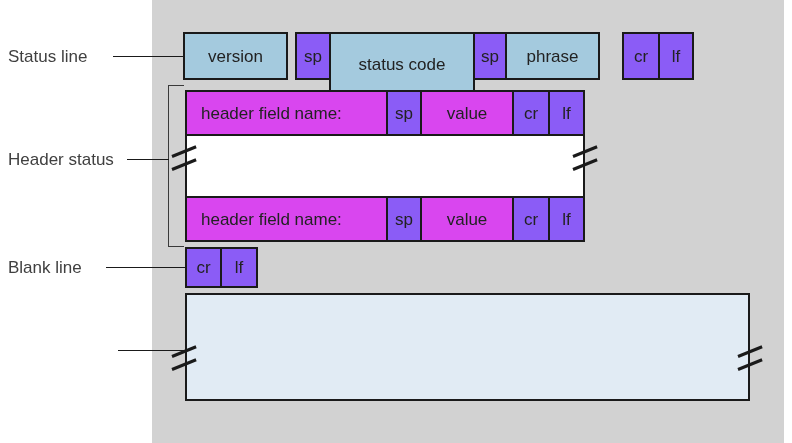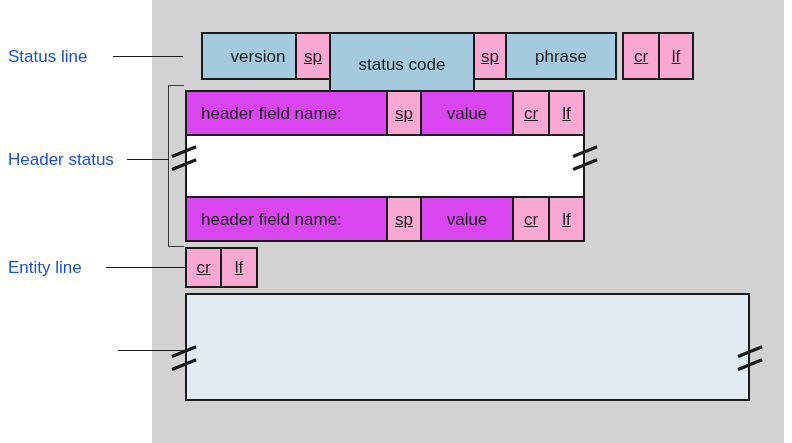--- a/index.html
+++ b/index.html
@@ -34,32 +34,32 @@
     display: flex;
     align-items: center;
     justify-content: center;
     color: #222222;
     font-size: 17px;
     line-height: 1;
     white-space: nowrap;
   }
   .cell.blue      { background: #a4cade; }
   .cell.paleblue  { background: #d946ef; }
-  .cell.white     { background: #f9a8d4; text-decoration: underline; }
+  .cell.white     { background: #8b5cf6; }
   .cell.plain     { background: #ffffff; }
   .cell.body      { background: #e1ebf4; }
   .cell.left      { justify-content: flex-start; padding-left: 14px; }
 
   
 
   
   .label {
     position: absolute;
     font-size: 17px;
-    color: #1d4ed8;
+    color: #404040;
     white-space: nowrap;
     line-height: 1;
   }
 
   
   .leader {
     position: absolute;
     height: 0;
     border-top: 1.5px solid #1a1a1a;
   }
@@ -87,25 +87,25 @@
   .brk span.a { left: 0;  top: 0;  }
   .brk span.b { left: 0;  top: 13px; }
 </style>
 </head>
 <body>
 
 <div id="stage">
 
   <div class="backdrop"></div>
 
-  <div class="cell blue" style="left:183px; top:32px;  width:114px; height:48px;margin-left:18px;">version</div>
+  <div class="cell blue" style="left:183px; top:32px;  width:105px; height:48px;">version</div>
   <div class="cell white" style="left:295px; top:32px;  width:36px;  height:48px;">sp</div>
   <div class="cell blue" style="left:329px; top:32px;  width:146px; height:64px;">status code</div>
   <div class="cell white" style="left:473px; top:32px;  width:34px;  height:48px;">sp</div>
-  <div class="cell blue" style="left:505px; top:32px;  width:112px; height:48px;">phrase</div>
+  <div class="cell blue" style="left:505px; top:32px;  width:95px; height:48px;">phrase</div>
   <div class="cell white" style="left:622px; top:32px;  width:38px;  height:48px;">cr</div>
   <div class="cell white" style="left:658px; top:32px;  width:36px;  height:48px;">lf</div>
 
   <div class="cell paleblue left" style="left:185px; top:90px; width:203px; height:46px;">header field name:</div>
   <div class="cell white" style="left:386px; top:90px; width:36px;  height:46px;">sp</div>
   <div class="cell paleblue" style="left:420px; top:90px; width:94px;  height:46px;">value</div>
   <div class="cell white" style="left:512px; top:90px; width:38px;  height:46px;">cr</div>
   <div class="cell white" style="left:548px; top:90px; width:37px;  height:46px;">lf</div>
 
   <div class="cell plain" style="left:185px; top:134px; width:400px; height:64px;"></div>
@@ -140,18 +140,18 @@
   </div>
 
   <div class="bracket" style="left:168px; top:85px; width:16px; height:162px;"></div>
 
   <div class="label" style="left:8px;  top:48px;">Status line</div>
   <div class="leader" style="left:113px; top:56px; width:70px;"></div>
 
   <div class="label" style="left:8px;  top:151px;">Header status</div>
   <div class="leader" style="left:127px; top:159px; width:42px;"></div>
 
-  <div class="label" style="left:8px;  top:259px;">Entity line</div>
+  <div class="label" style="left:8px;  top:259px;">Blank line</div>
   <div class="leader" style="left:106px; top:267px; width:79px;"></div>
 
   <div class="leader" style="left:118px; top:350px; width:67px;"></div>
 
 </div>
 
 </body></html>

